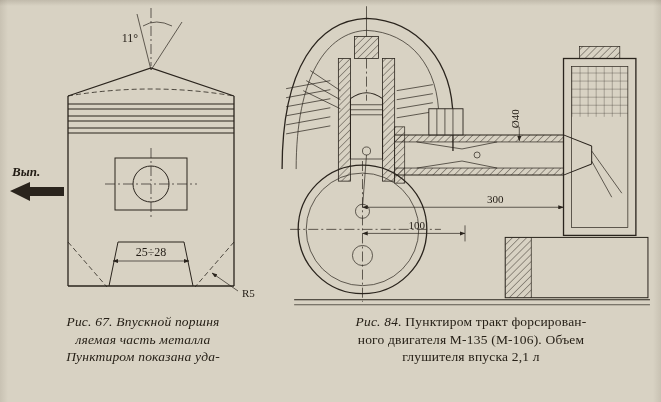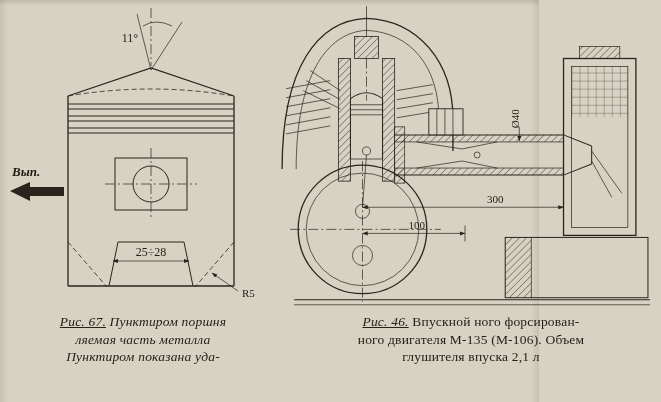--- a/index.html
+++ b/index.html
@@ -7,21 +7,21 @@
     --ink:#2a241d;
   }
   html,body{margin:0;padding:0;}
   body{
     width:661px;height:402px;
     background:var(--paper);
     font-family:"Liberation Serif", serif;
     overflow:hidden;
   }
   .page{
-    position:relative;width:539px;height:402px;
+    position:relative;width:661px;height:402px;
     background:
       linear-gradient(180deg, rgba(90,80,65,.18) 0, rgba(90,80,65,0) 6px),
       linear-gradient(90deg, rgba(90,80,65,.12) 0, rgba(90,80,65,0) 8px),
       linear-gradient(270deg, rgba(90,80,65,.12) 0, rgba(90,80,65,0) 8px),
       var(--paper);
   }
   svg{position:absolute;}
   #svg67{left:6px;top:4px;}
   #svg68{left:266px;top:0px;}
   .s{stroke:var(--ink);fill:none;stroke-width:1.3;}
@@ -37,21 +37,21 @@
   .caption{
     position:absolute;
     color:#262017;
     font-size:13.5px;
     line-height:1.3;
     text-align:center;
     letter-spacing:.2px;
   }
   #cap67{left:8px;top:313px;width:270px;font-style:italic;}
   #cap68{left:288px;top:313px;width:366px;font-style:normal;}
-  .cap-ref{font-style:italic;text-decoration:underline;}
+  .cap-ref{font-style:italic;}
 </style>
 </head>
 <body>
 
 <div class="page">
 
   <svg id="svg67" width="270" height="300" viewBox="0 0 270 300">
     <defs>
       <marker id="ahL" viewBox="0 0 8 6" markerWidth="8" markerHeight="6" refX="7.5" refY="3" orient="auto-start-reverse">
         <path d="M0,0 L8,3 L0,6 Z" fill="#2a241d"></path>
@@ -245,28 +245,28 @@
     <g>
       <line class="t" x1="96" y1="232" x2="198" y2="232" marker-start="url(#ahR)" marker-end="url(#ahR)"></line>
       <line class="t" x1="198" y1="224" x2="198" y2="240"></line>
       <text class="lbl-sm" x="150" y="228" text-anchor="middle">100</text>
     </g>
   </svg>
 
   <div id="cap67" class="caption">
     <div class="cap-line">
       <span class="cap-ref">Рис. 67.</span>
-      <span>Пунктиром поршня</span>
+      <span>Впускной поршня</span>
     </div>
     <div class="cap-line">ляемая часть металла</div>
     <div class="cap-line">Пунктиром показана уда-</div>
   </div>
 
   <div id="cap68" class="caption">
     <div class="cap-line">
-      <span class="cap-ref">Рис. 46.</span>
-      <span>Впускной ного форсирован-</span>
+      <span class="cap-ref">Рис. 84.</span>
+      <span>Пунктиром тракт форсирован-</span>
     </div>
     <div class="cap-line">ного двигателя М-135 (М-106). Объем</div>
     <div class="cap-line">глушителя впуска 2,1 л</div>
   </div>
 
 </div>
 
 </body></html>

